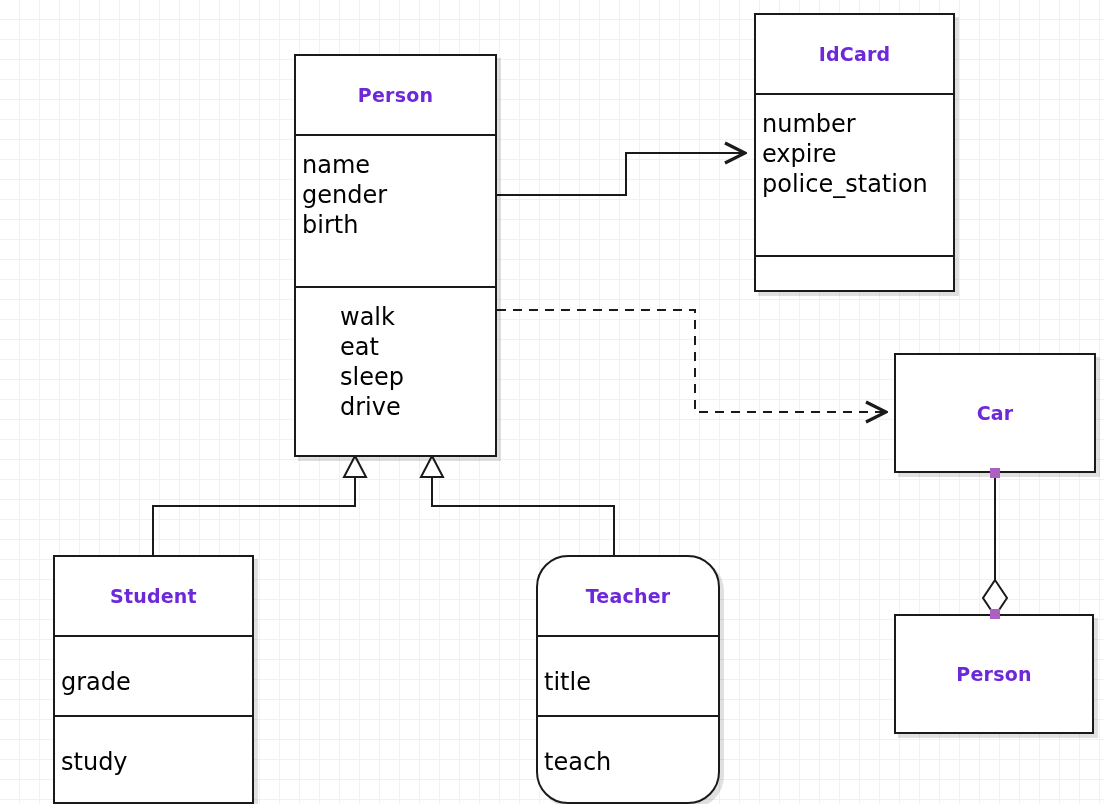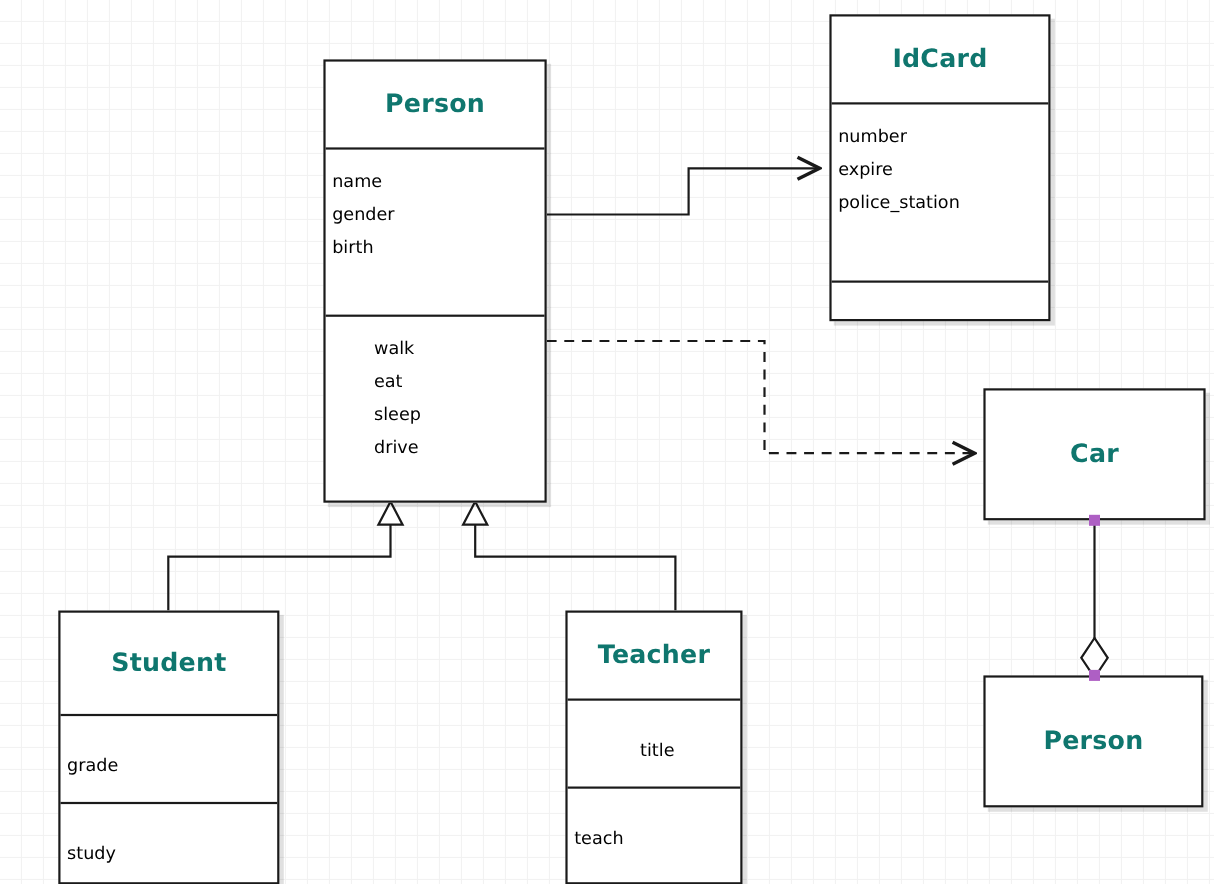--- a/index.html
+++ b/index.html
@@ -39,27 +39,27 @@
     position: relative;
   }
   .sect + .sect {
     border-top: 2px solid #1a1a1a;
   }
   .sect-title {
     display: flex;
     align-items: center;
     justify-content: center;
     font-weight: bold;
-    font-size: 23px;
-    color: #0f766e;
+    font-size: 19px;
+    color: #6d28d9;
     letter-spacing: 0.2px;
   }
   .sect-body {
     padding: 14px 0 0 6px;
-    font-size: 16px;
+    font-size: 24px;
     line-height: 30px;
     color: #000000;
   }
   .sect-body.compact {
     padding-top: 30px;
   }
   .sect-empty { }
   .handle {
     position: absolute;
     width: 10px;
@@ -126,36 +126,36 @@
     </div>
     <div class="sect sect-body" style="height:162px;">
       <div>number</div>
       <div>expire</div>
       <div>police_station</div>
     </div>
     <div class="sect sect-empty" style="height:35px;"></div>
   </div>
 
   <div class="uml-class" style="left:53px; top:555px; width:201px; height:249px;">
-    <div class="sect sect-title" style="height:92px;">
+    <div class="sect sect-title" style="height:78px;">
       <span>Student</span>
     </div>
     <div class="sect sect-body compact" style="height:80px;">
       <div>grade</div>
     </div>
     <div class="sect sect-body compact" style="height:91px;">
       <div>study</div>
     </div>
   </div>
 
-  <div class="uml-class" style="left:514px; top:555px; width:161px; height:249px;">
+  <div class="uml-class" style="left:536px; top:555px; width:184px; height:249px;border-radius:32px;">
     <div class="sect sect-title" style="height:78px;">
       <span>Teacher</span>
     </div>
-    <div class="sect sect-body compact" style="height:80px;text-align:center;">
+    <div class="sect sect-body compact" style="height:80px;">
       <div>title</div>
     </div>
     <div class="sect sect-body compact" style="height:91px;">
       <div>teach</div>
     </div>
   </div>
 
   <div class="uml-class" style="left:894px; top:353px; width:202px; height:120px;">
     <div class="sect sect-title" style="height:116px;">
       <span>Car</span>

